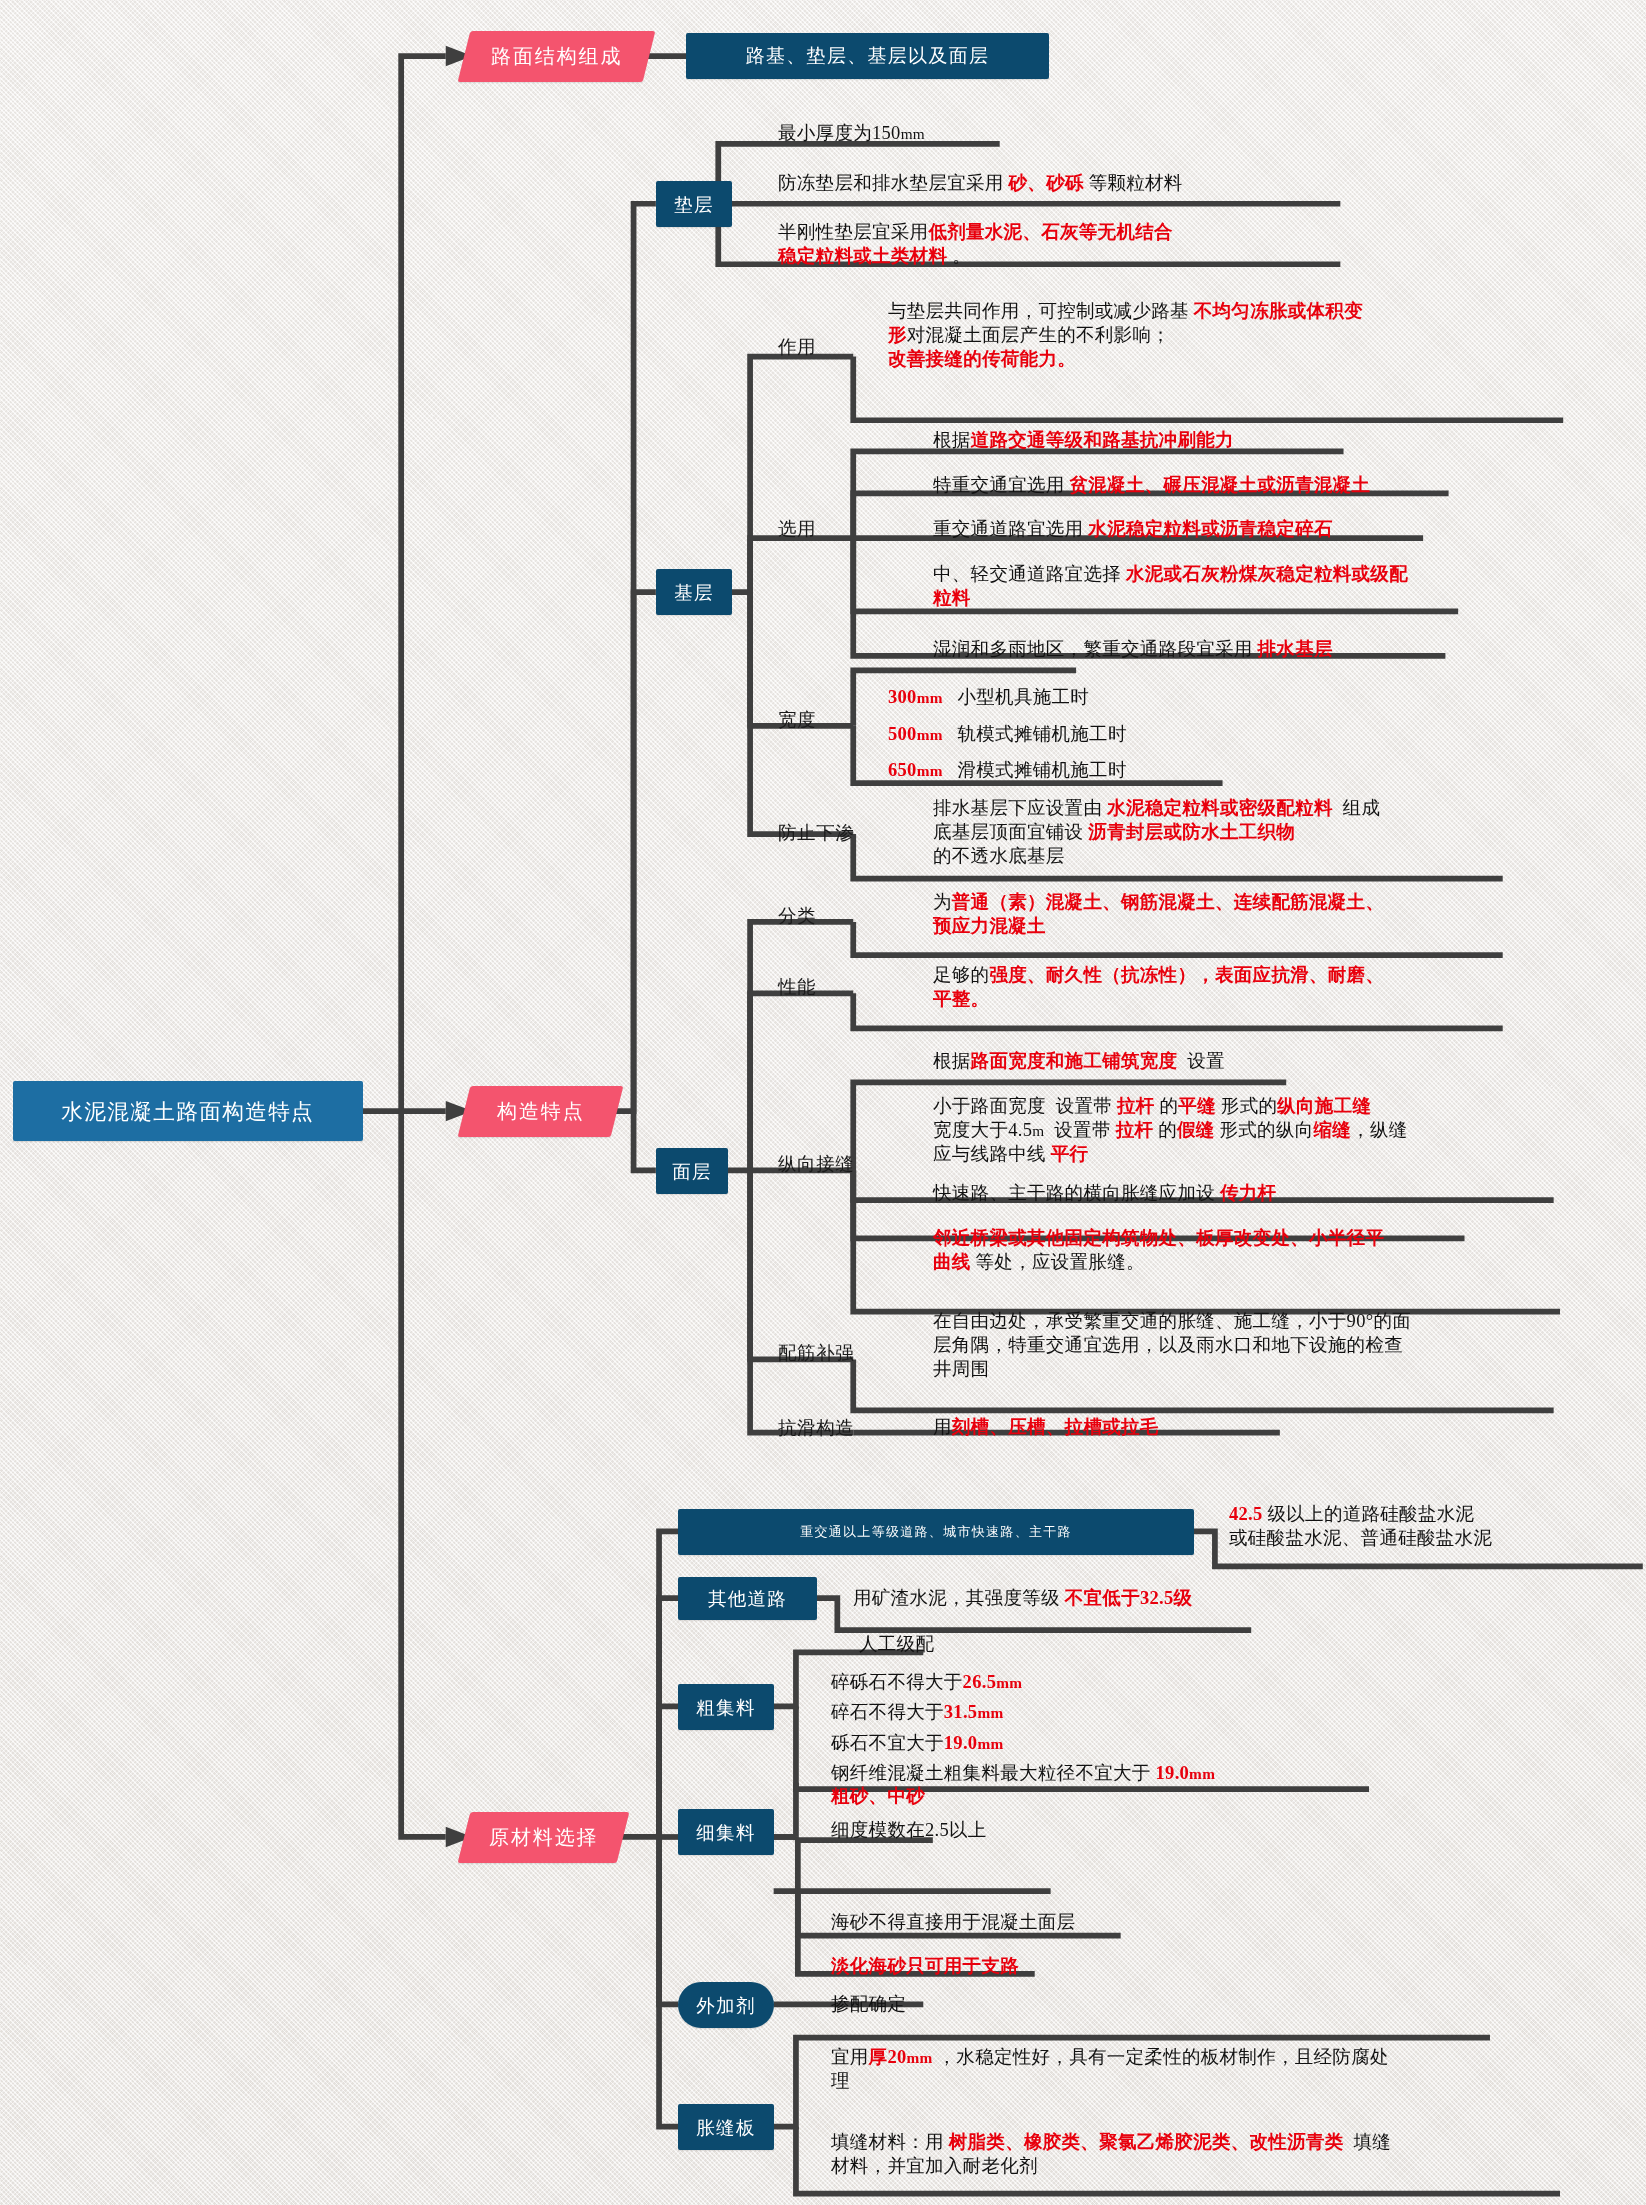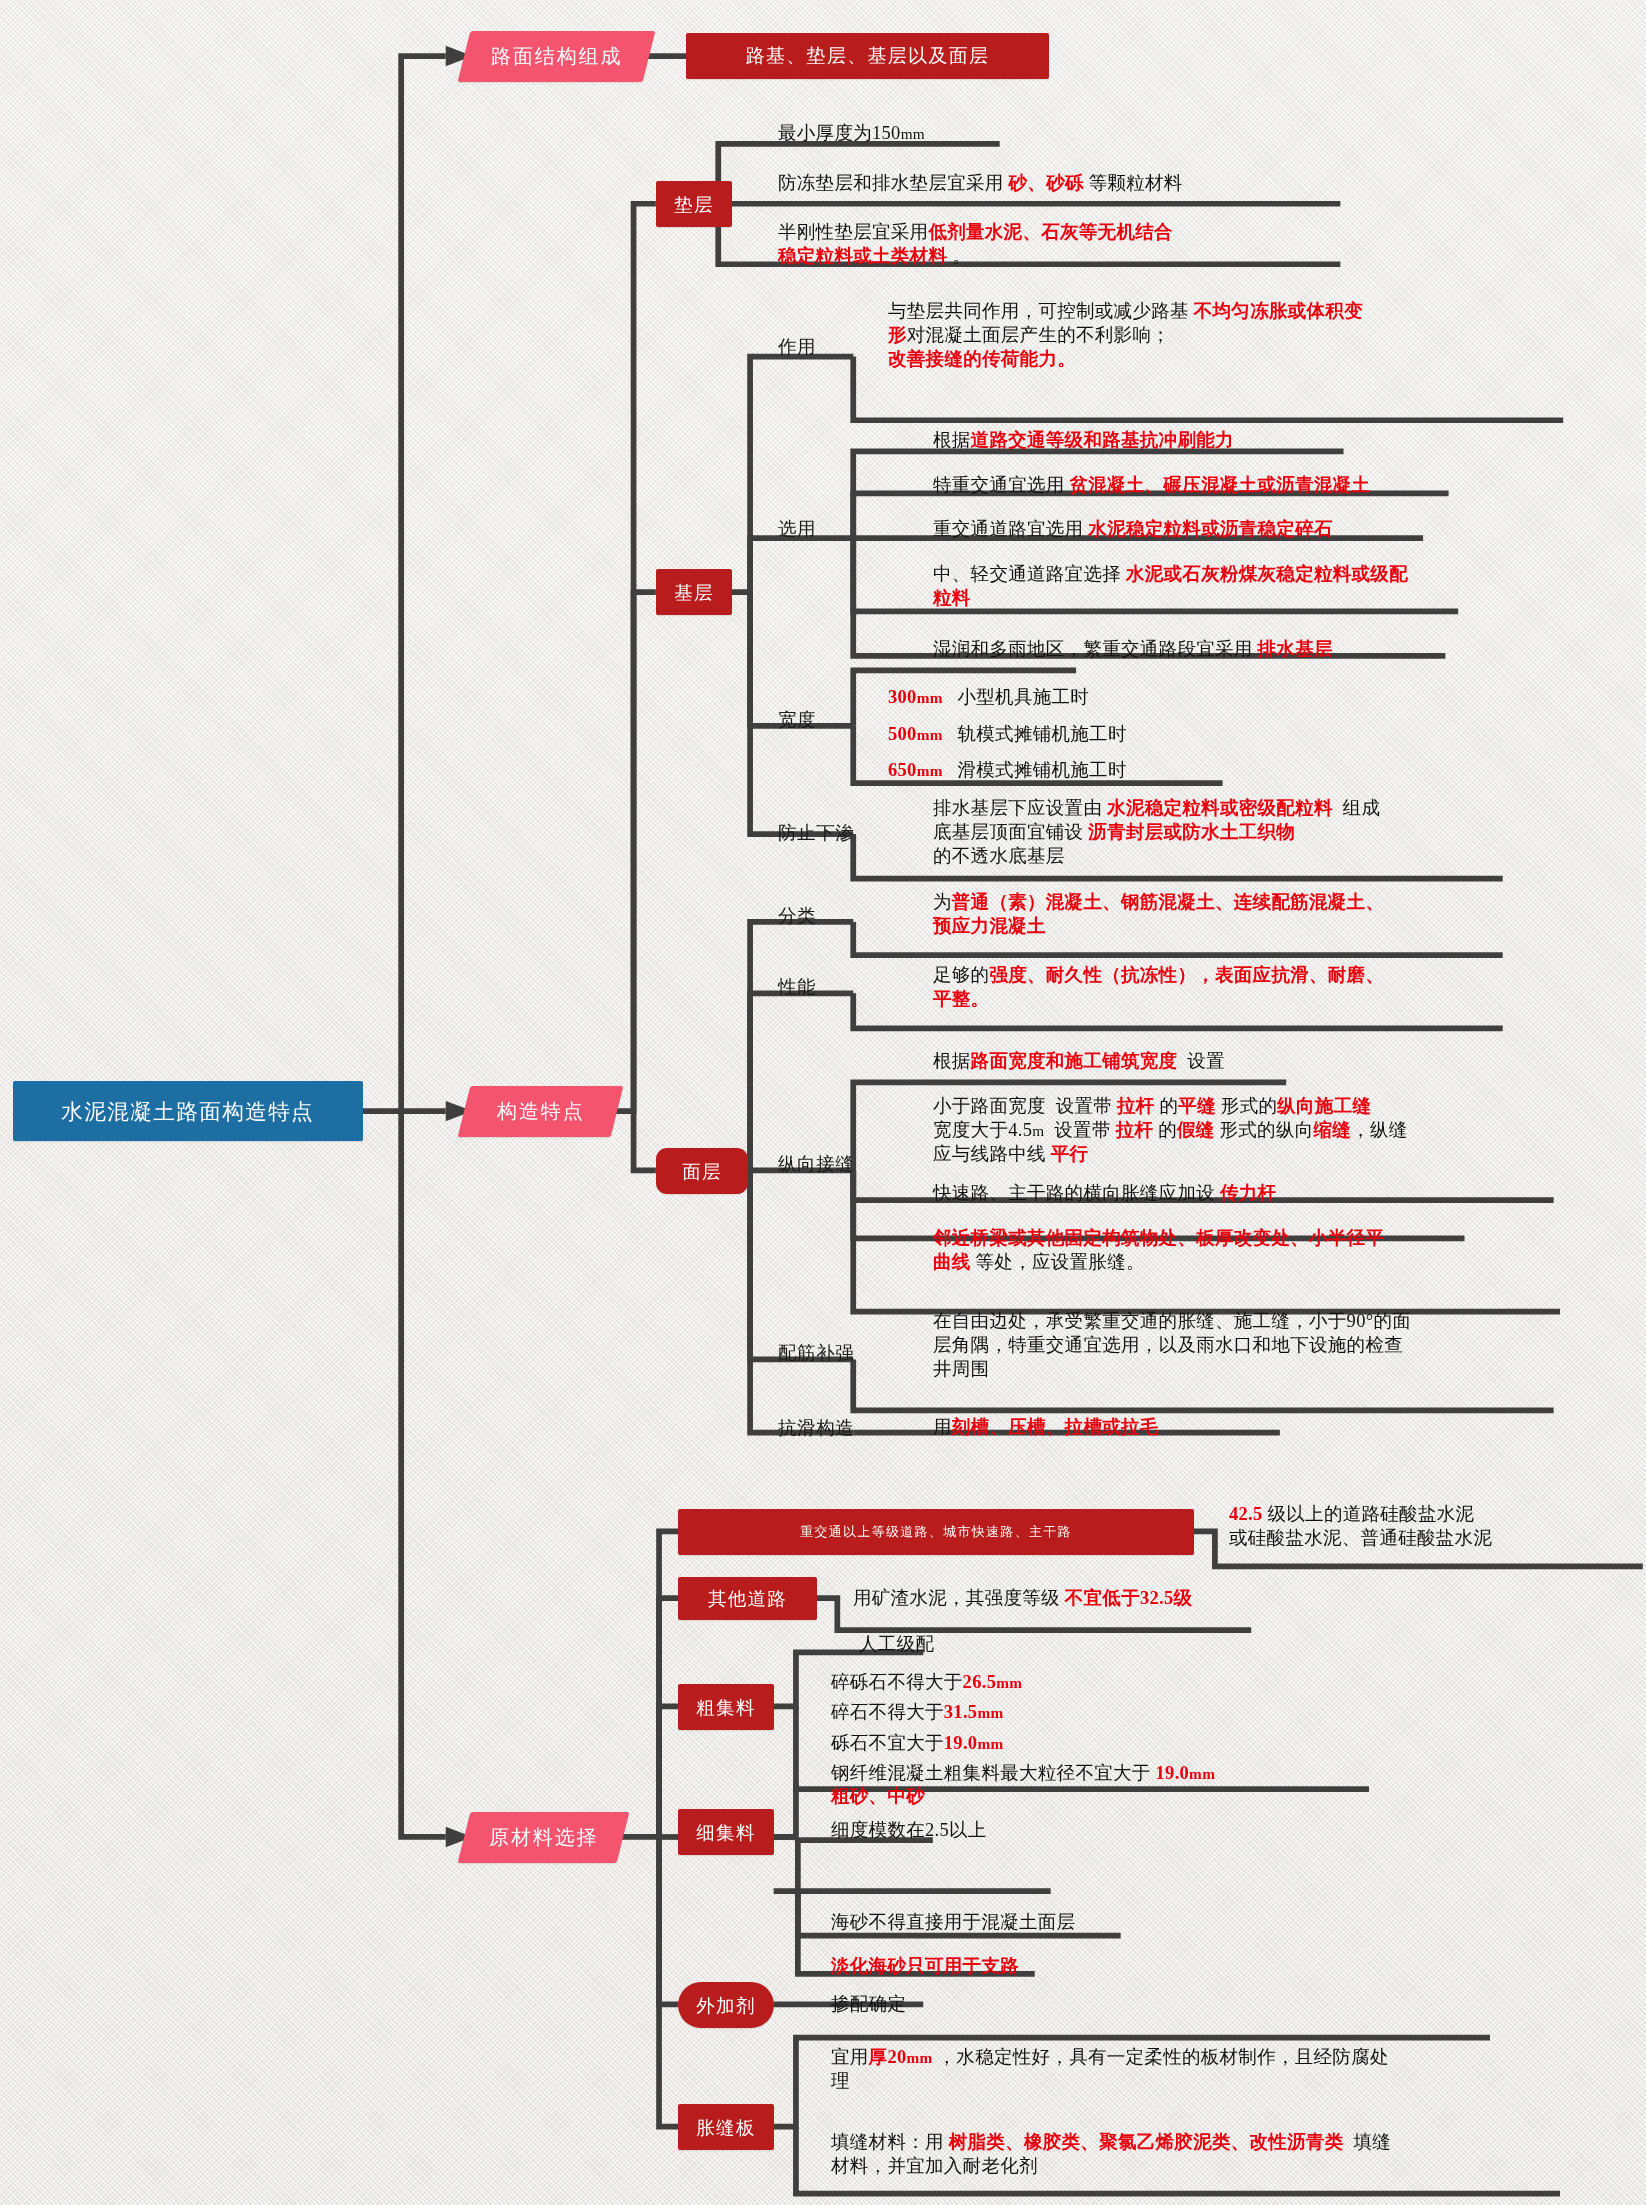--- a/index.html
+++ b/index.html
@@ -29,21 +29,21 @@
     box-shadow:0 1.3px 0 rgba(0,0,0,.10);
   }
   .pink{
     background:#f4546e;color:#fff;
     font-size:20px;letter-spacing:1.9px;
     transform:skewX(-14deg);border-radius:2.5px;
     box-shadow:0 1.3px 0 rgba(0,0,0,.08);
   }
   .pink > span{transform:skewX(14deg);display:block;}
   .teal{
-    background:#b91c1c;color:#fff;
+    background:#0c4a6e;color:#fff;
     font-size:19px;letter-spacing:1.3px;border-radius:1.9px;
     box-shadow:0 1.3px 0 rgba(0,0,0,.08);
     text-align:right;
   }
   .teal.small{font-size:18.5px;}
 
   .label{
     position:absolute;color:#1a1a1a;font-size:18.5px;
     letter-spacing:0.6px;white-space:nowrap;
   }
@@ -255,21 +255,21 @@
   <span class="rn">650<span style="font-size:15.3px;">mm</span></span>&nbsp;&nbsp;&nbsp;滑模式摊铺机施工时
 </div>
 
 <div class="label" style="left:778px;top:820px;">防止下渗</div>
 <div class="leaf" style="left:933px;top:796px;width:637px;">
   <div>排水基层下应设置由 <span class="r">水泥稳定粒料或密级配粒料</span>&nbsp;&nbsp;组成</div>
   <div>底基层顶面宜铺设 <span class="r">沥青封层或防水土工织物</span></div>
   <div>的不透水底基层</div>
 </div>
 
-<div class="node teal small" style="left:656px;top:1148px;width:92px;height:46px;border-radius:11px;">
+<div class="node teal small" style="left:656px;top:1148px;width:72px;height:46px;">
   <span>面层</span>
 </div>
 
 <div class="label" style="left:778px;top:903px;">分类</div>
 <div class="leaf" style="left:933px;top:890px;width:637px;">
   为<span class="r">普通（素）混凝土、钢筋混凝土、连续配筋混凝土、<br>预应力混凝土</span>
 </div>
 
 <div class="label" style="left:778px;top:974px;">性能</div>
 <div class="leaf" style="left:933px;top:963px;width:637px;">

